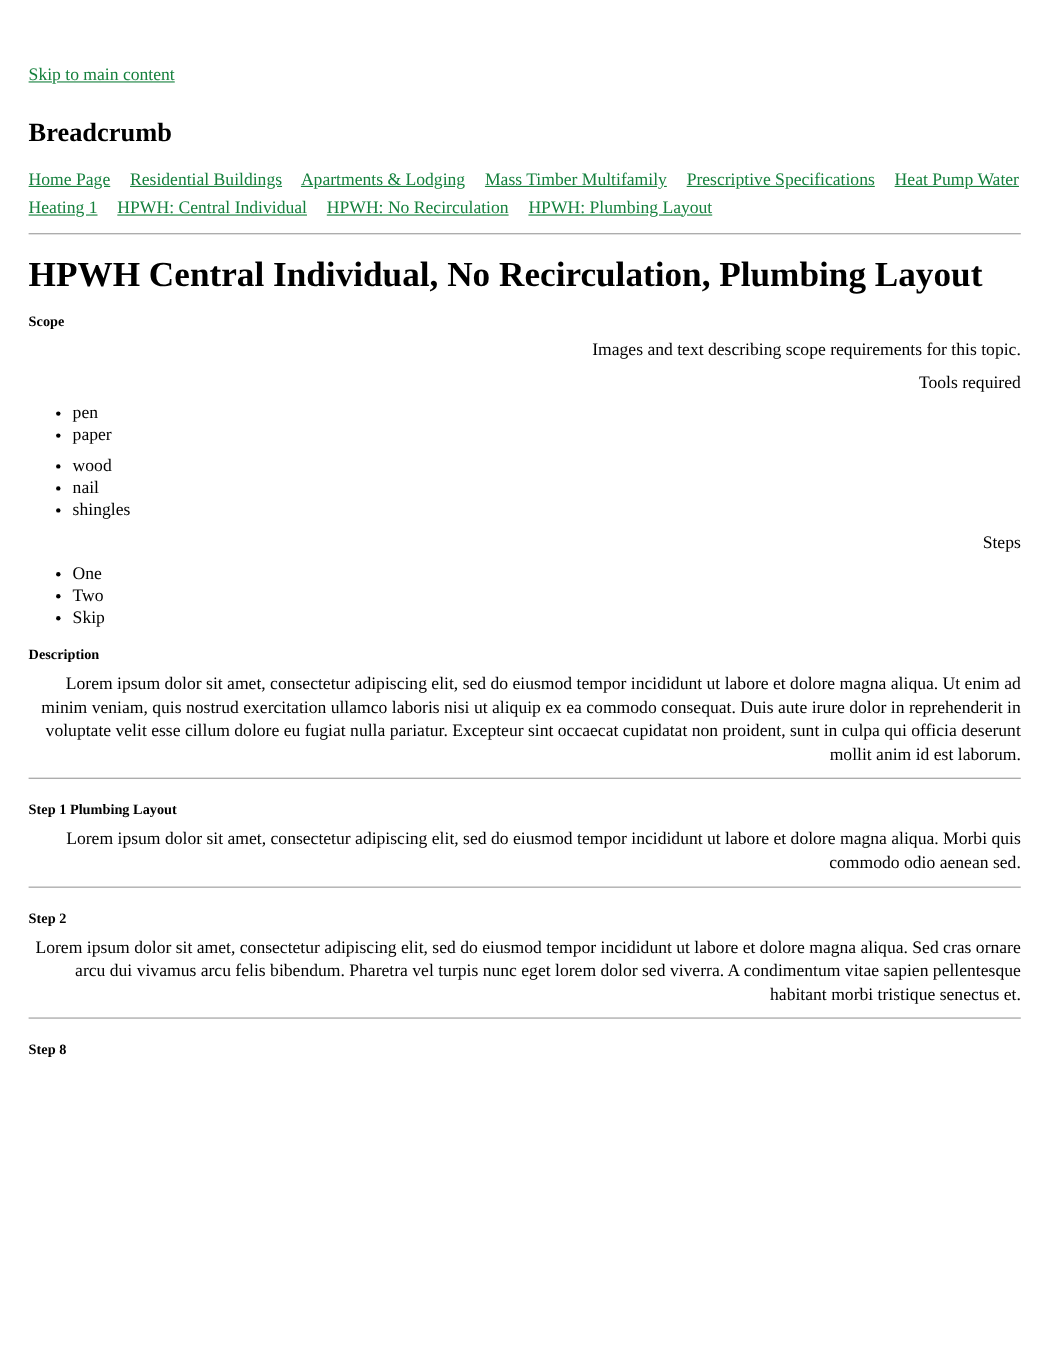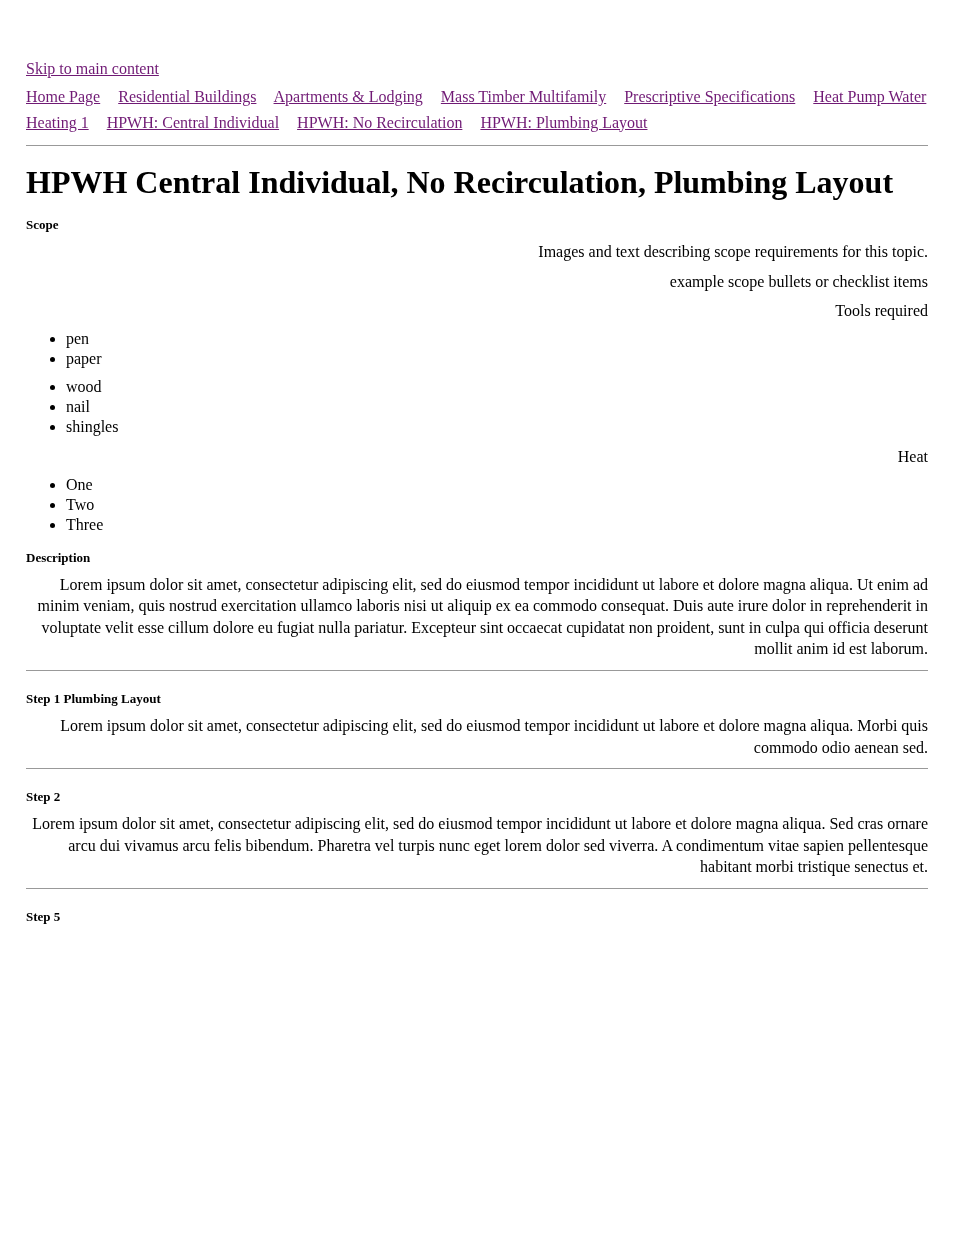--- a/index.html
+++ b/index.html
@@ -11,21 +11,21 @@
     color: #000000;
   }
   .page {
     width: 954px;
     min-height: 1235px;
     box-sizing: border-box;
     padding: 10px 26px 10px 26px;
     position: relative;
   }
   a {
-    color: #701a75;
+    color: #15803d;
     text-decoration: underline;
   }
   .skip-link {
     display: inline-block;
     margin-top: 50px;
     margin-bottom: 6px;
   }
   .crumb-heading {
     font-size: 24px;
     font-weight: bold;
@@ -72,71 +72,71 @@
     margin: 20px 0 6px 0;
   }
 </style>
 </head>
 <body>
 
 <div class="page">
 
   <a href="#" class="skip-link">Skip to main content</a>
 
+  <div class="crumb-heading">Breadcrumb</div>
 
   <div class="crumbs">
     <a href="#">Home Page</a><span class="sep"></span>
     <a href="#">Residential Buildings</a><span class="sep"></span>
     <a href="#">Apartments &amp; Lodging</a><span class="sep"></span>
     <a href="#">Mass Timber Multifamily</a><span class="sep"></span>
     <a href="#">Prescriptive Specifications</a><span class="sep"></span>
     <a href="#">Heat Pump Water Heating 1</a><span class="sep"></span>
     <a href="#">HPWH: Central Individual</a><span class="sep"></span>
     <a href="#">HPWH: No Recirculation</a><span class="sep"></span>
     <a href="#">HPWH: Plumbing Layout</a>
   </div>
 
   <hr class="section-rule">
 
   <div class="doc-heading">HPWH Central Individual, No Recirculation, Plumbing Layout</div>
 
   <div class="sub-heading">Scope</div>
   <div class="body-text">Images and text describing scope requirements for this topic.</div>
 
-  <div class="body-text">example scope bullets or checklist items</div>
 
   <div class="body-text">Tools required</div>
   <ul class="plain-list">
     <li>pen</li>
     <li>paper</li>
   </ul>
 
   <ul class="plain-list">
     <li>wood</li>
     <li>nail</li>
     <li>shingles</li>
   </ul>
 
-  <div class="body-text">Heat</div>
+  <div class="body-text">Steps</div>
   <ul class="plain-list">
     <li>One</li>
     <li>Two</li>
-    <li>Three</li>
+    <li>Skip</li>
   </ul>
 
   <div class="sub-heading">Description</div>
   <div class="body-text">Lorem ipsum dolor sit amet, consectetur adipiscing elit, sed do eiusmod tempor incididunt ut labore et dolore magna aliqua. Ut enim ad minim veniam, quis nostrud exercitation ullamco laboris nisi ut aliquip ex ea commodo consequat. Duis aute irure dolor in reprehenderit in voluptate velit esse cillum dolore eu fugiat nulla pariatur. Excepteur sint occaecat cupidatat non proident, sunt in culpa qui officia deserunt mollit anim id est laborum.</div>
 
   <hr class="section-rule">
 
   <div class="step-heading">Step 1 Plumbing Layout</div>
   <div class="body-text">Lorem ipsum dolor sit amet, consectetur adipiscing elit, sed do eiusmod tempor incididunt ut labore et dolore magna aliqua. Morbi quis commodo odio aenean sed.</div>
 
   <hr class="section-rule">
 
   <div class="step-heading">Step 2</div>
   <div class="body-text">Lorem ipsum dolor sit amet, consectetur adipiscing elit, sed do eiusmod tempor incididunt ut labore et dolore magna aliqua. Sed cras ornare arcu dui vivamus arcu felis bibendum. Pharetra vel turpis nunc eget lorem dolor sed viverra. A condimentum vitae sapien pellentesque habitant morbi tristique senectus et.</div>
 
   <hr class="section-rule">
 
-  <div class="step-heading">Step 5</div>
+  <div class="step-heading">Step 8</div>
 
 </div>
 
 </body></html>

